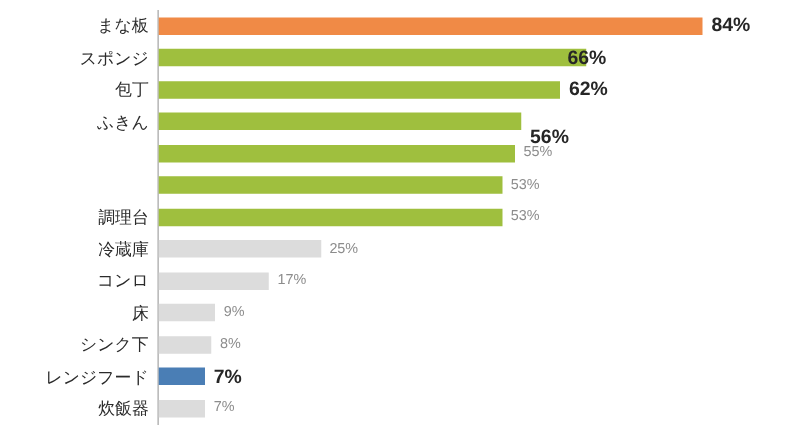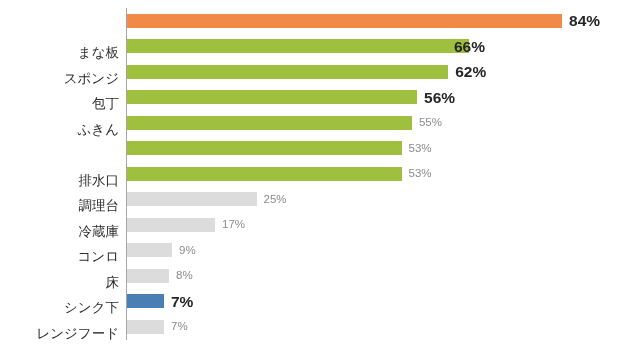--- a/index.html
+++ b/index.html
@@ -42,21 +42,20 @@
     position: absolute;
     right: 521px; 
     top: 0;
     height: 25.5px;
     line-height: 25.5px;
     text-align: right;
     white-space: nowrap;
     font-size: 13.5px;
     color: #2b2b2b;
     letter-spacing: 0px;
-    margin-top: 32px;
   }
   .bar {
     position: absolute;
     left: 127px;
     top: 5.6px;
     height: 14px;
   }
   .val-label {
     position: absolute;
     top: 0;
@@ -93,28 +92,27 @@
         <div class="val-label big" style="left: 454px;">66%</div>
       </div>
       <div class="row" style="top: 59px;">
         <div class="cat-label">包丁</div>
         <div class="bar" style="width: 321.16px; background: rgb(159, 191, 62);"></div>
         <div class="val-label big" style="left: 455.16px;">62%</div>
       </div>
       <div class="row" style="top: 84.5px;">
         <div class="cat-label">ふきん</div>
         <div class="bar" style="width: 290.08px; background: rgb(159, 191, 62);"></div>
-        <div class="val-label big" style="left: 424.08px;">56%</div>
+        <div class="val-label big" style="left: 424.08px; margin-top: 12px;">56%</div>
       </div>
       <div class="row" style="top: 110px;">
         <div class="bar" style="width: 284.9px; background: rgb(159, 191, 62);"></div>
         <div class="val-label small" style="left: 418.9px;">55%</div>
       </div>
       <div class="row" style="top: 135.5px;">
-        <div class="cat-label">排水口</div>
         <div class="bar" style="width: 274.54px; background: rgb(159, 191, 62);"></div>
         <div class="val-label small" style="left: 408.54px;">53%</div>
       </div>
       <div class="row" style="top: 161px;">
         <div class="cat-label">調理台</div>
         <div class="bar" style="width: 274.54px; background: rgb(159, 191, 62);"></div>
         <div class="val-label small" style="left: 408.54px;">53%</div>
       </div>
       <div class="row" style="top: 186.5px;">
         <div class="cat-label">冷蔵庫</div>

